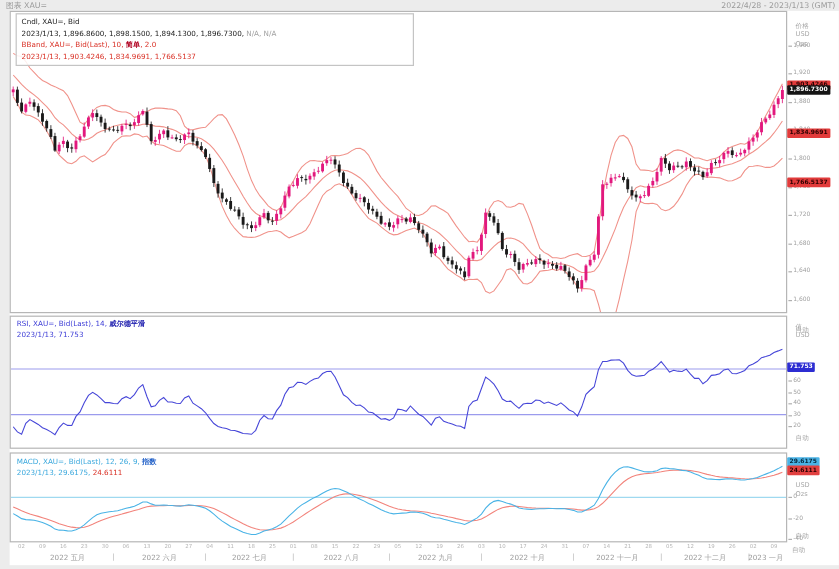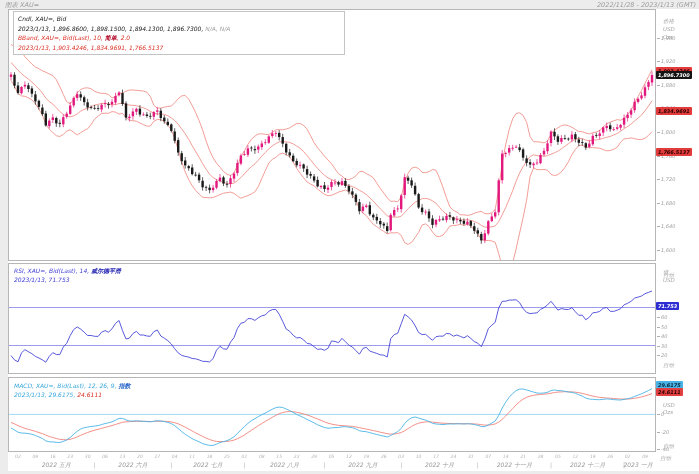--- a/index.html
+++ b/index.html
@@ -1,17 +1,17 @@
 <!DOCTYPE html>
 <html><head>
 <meta charset="utf-8">
 <style>
   html,body{margin:0;padding:0;}
   body{width:699px;height:474px;background:#ececec;font-family:"DejaVu Sans","Liberation Sans",sans-serif;overflow:hidden;}
-  #screen{position:relative;width:699px;height:474px;font-style:italic;}
+  #screen{position:relative;width:699px;height:474px;}
   #canvas-bg{position:absolute;left:8px;top:9px;width:691px;height:462px;background:#ffffff;}
   .pane{position:absolute;left:8px;width:648px;border:1px solid #b6b6b6;background:#fff;box-sizing:border-box;}
   #main-pane{top:9px;height:252px;}
   #rsi-pane{top:263px;height:111px;}
   #macd-pane{top:377px;height:75px;}
   #chart-svg{position:absolute;left:0;top:0;pointer-events:auto;}
   .titlebar-text{position:absolute;top:1px;font-size:6.5px;color:#9a9a9a;}
   #window-title{left:5px;}
   #date-range{right:3px;}
   #main-legend{position:absolute;left:13px;top:11px;width:322px;border:1px solid #c4c4c4;background:rgba(255,255,255,0.85);padding:2px 4px;font-size:6px;line-height:9.5px;z-index:5;}
@@ -40,21 +40,21 @@
   .x-month{position:absolute;font-size:6px;color:#9a9a9a;transform:translateX(-50%);white-space:nowrap;}
   .x-sep{position:absolute;font-size:6px;color:#b5b5b5;transform:translateX(-50%);}
 </style>
 </head>
 <body>
 
 <div id="screen">
   <div id="canvas-bg"></div>
 
   <span id="window-title" class="titlebar-text">图表 XAU=</span>
-  <span id="date-range" class="titlebar-text">2022/11/28 - 2023/1/13 (GMT)</span>
+  <span id="date-range" class="titlebar-text">2022/4/28 - 2023/1/13 (GMT)</span>
 
   <div id="main-pane" class="pane"></div>
   <div id="rsi-pane" class="pane"></div>
   <div id="macd-pane" class="pane"></div>
 
   <svg id="chart-svg" width="699" height="474">
       <defs>
         <clipPath id="cpMain">
           <rect x="9" y="10" width="646" height="250"></rect>
         </clipPath>

